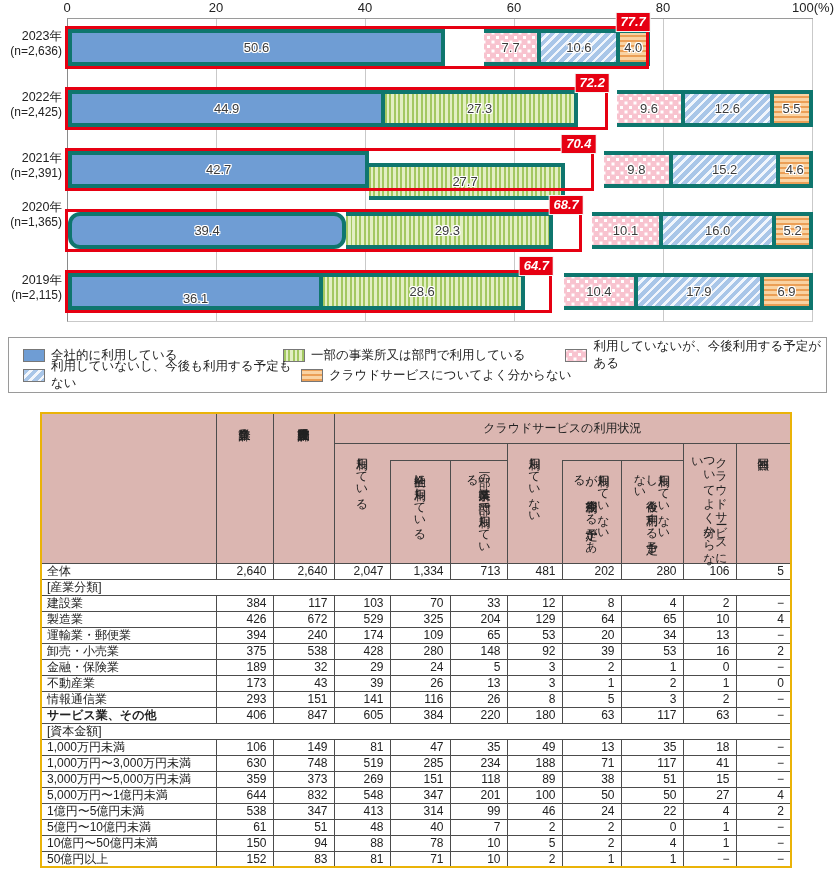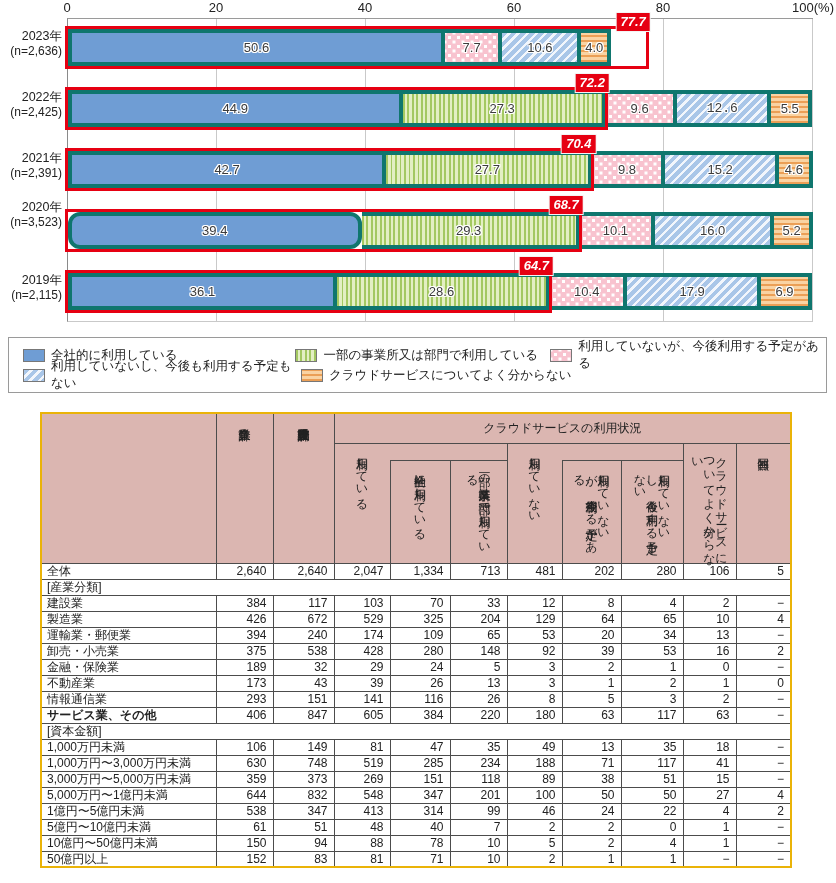--- a/index.html
+++ b/index.html
@@ -26,21 +26,21 @@
       border:3px solid #e60012;z-index:3;pointer-events:none;}
   .tag{position:absolute;top:-16px;height:18px;line-height:18px;padding:0 4px;z-index:4;
        background:#e60012;color:#fff;font-weight:bold;font-style:italic;font-size:13px;
        transform:translateX(-100%);box-shadow:0 0 0 1px #f4f4f4;}
   
   .pat-blue{background:#6f9dd4;}
   .pat-green{background:repeating-linear-gradient(90deg,#a3c861 0 1.8px,#e3efc3 1.8px 4.5px);}
   .pat-pink{background-color:#f8c3cf;
     background-image:radial-gradient(circle,#fff 1.7px,rgba(255,255,255,0) 2px),
                      radial-gradient(circle,#fff 1.7px,rgba(255,255,255,0) 2px);
-    background-size:9px 9px,9px 9px;background-position:0 0,4.5px 4.5px;}
+    background-size:9px 9px,9px 9px;background-position:0 0,4.5px 4.5px;margin-left:39px;}
   .pat-bluestripe{background:repeating-linear-gradient(135deg,#a9c6e8 0 4px,#f2f6fc 4px 6.5px);}
   .pat-orange{background:repeating-linear-gradient(0deg,#eb9f56 0 1.6px,#f9d3a3 1.6px 5px);}
 
   
   #legend{position:absolute;left:8px;top:337px;width:819px;box-sizing:border-box;
           border:1px solid #9a9a9a;padding:7px 0 7px 14px;}
   .lrow{display:flex;align-items:center;height:20px;}
   .litem{display:flex;align-items:center;font-size:12.5px;color:#222;}
   .sw{width:22px;height:13px;box-sizing:border-box;border:1px solid #777;margin-right:6px;flex:none;}
 
@@ -103,34 +103,34 @@
         <div class="bar" style="top: 71px; height: 37px;">
           <div class="seg pat-blue" style="width: 44.9%; text-align: right;">
             <span class="vlab">44.9</span>
           </div>
           <div class="seg pat-green" style="width: 27.3%;">
             <span class="vlab">27.3</span>
           </div>
           <div class="seg pat-pink" style="width: 9.6%;">
             <span class="vlab">9.6</span>
           </div>
-          <div class="seg pat-bluestripe" style="width: 12.6%; font-family: Liberation Mono, monospace;">
+          <div class="seg pat-bluestripe" style="width: 12.6%;">
             <span class="vlab">12.6</span>
           </div>
           <div class="seg pat-orange" style="width: 5.5%;">
             <span class="vlab">5.5</span>
           </div>
           <div class="hl" style="width: calc(72.2% + 5px);"></div>
           <div class="tag" style="left: calc(72.2% + 3px);">72.2</div>
         </div>
         <div class="bar" style="top: 132px; height: 37px;">
           <div class="seg pat-blue" style="width: 42.7%;">
             <span class="vlab">42.7</span>
           </div>
-          <div class="seg pat-green" style="width: 27.7%;">
+          <div class="seg pat-green" style="width: 27.7%; margin-top: 12px;">
             <span class="vlab">27.7</span>
           </div>
           <div class="seg pat-pink" style="width: 9.8%;">
             <span class="vlab">9.8</span>
           </div>
           <div class="seg pat-bluestripe" style="width: 15.2%;">
             <span class="vlab">15.2</span>
           </div>
           <div class="seg pat-orange" style="width: 4.6%;">
             <span class="vlab">4.6</span>
@@ -151,21 +151,21 @@
           <div class="seg pat-bluestripe" style="width: 16%;">
             <span class="vlab">16.0</span>
           </div>
           <div class="seg pat-orange" style="width: 5.2%;">
             <span class="vlab">5.2</span>
           </div>
           <div class="hl" style="width: calc(68.7% + 5px);"></div>
           <div class="tag" style="left: calc(68.7% + 3px);">68.7</div>
         </div>
         <div class="bar" style="top: 254px; height: 37px;">
-          <div class="seg pat-blue" style="width: 36.1%;">
+          <div class="seg pat-blue" style="width: 36.1%; align-items: flex-end;">
             <span class="vlab">36.1</span>
           </div>
           <div class="seg pat-green" style="width: 28.6%;">
             <span class="vlab">28.6</span>
           </div>
           <div class="seg pat-pink" style="width: 10.4%;">
             <span class="vlab">10.4</span>
           </div>
           <div class="seg pat-bluestripe" style="width: 17.9%;">
             <span class="vlab">17.9</span>
@@ -185,21 +185,21 @@
         <div class="bar-label" style="top: 90px;">
           <span class="yr">2022年</span>
           <span class="nn">(n=2,425)</span>
         </div>
         <div class="bar-label" style="top: 151px;">
           <span class="yr">2021年</span>
           <span class="nn">(n=2,391)</span>
         </div>
         <div class="bar-label" style="top: 200px;">
           <span class="yr">2020年</span>
-          <span class="nn">(n=3,523)</span>
+          <span class="nn">(n=1,365)</span>
         </div>
         <div class="bar-label" style="top: 273px;">
           <span class="yr">2019年</span>
           <span class="nn">(n=2,115)</span>
         </div>
       </div>
   </div>
 
   <div id="legend">
     <div class="lrow">

